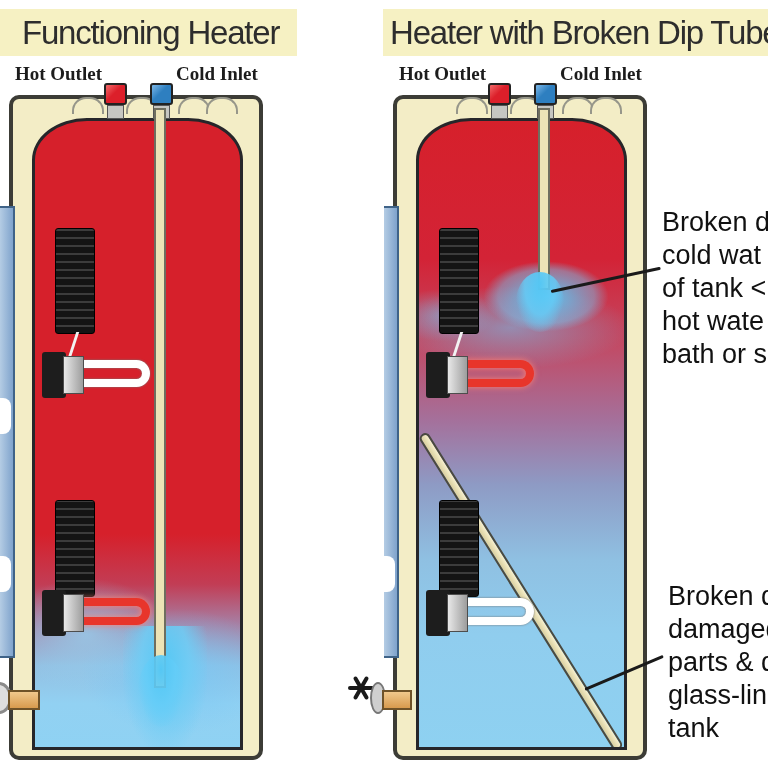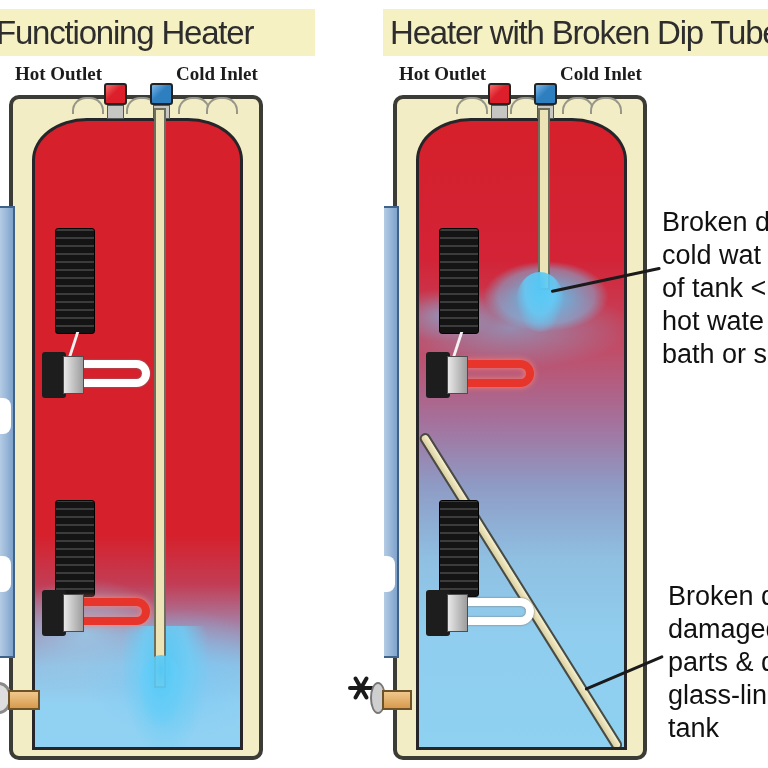--- a/index.html
+++ b/index.html
@@ -3,21 +3,21 @@
 <meta charset="utf-8">
 <style>
   html,body{margin:0;padding:0;background:#fff;}
   #canvas{position:relative;width:768px;height:768px;overflow:hidden;background:#ffffff;
           font-family:"Liberation Sans",sans-serif;}
 
   
   .title-band{position:absolute;top:9px;height:47px;background:#f6f1c3;color:#2d2d2d;
               font-size:33px;line-height:47px;letter-spacing:-1.2px;white-space:nowrap;
               overflow:hidden;z-index:10;}
-  .title-left{left:0;width:315px;text-indent:-4px;}
+  .title-left{left:0;width:271px;text-indent:-4px;padding-left:26px;}
   .title-right{left:383px;width:385px;padding-left:7px;}
 
   
   .heater{position:absolute;top:0;width:330px;height:768px;}
   .heater-l{left:0;}
   .heater-r{left:384px;}
 
   .casing{position:absolute;left:9px;top:95px;width:254px;height:665px;box-sizing:border-box;
           background:#f3edc6;border:4px solid #3c3c36;border-radius:10px;z-index:1;}
   .arc{position:absolute;top:97px;width:28px;height:15px;border:2px solid #96968a;border-bottom:none;

